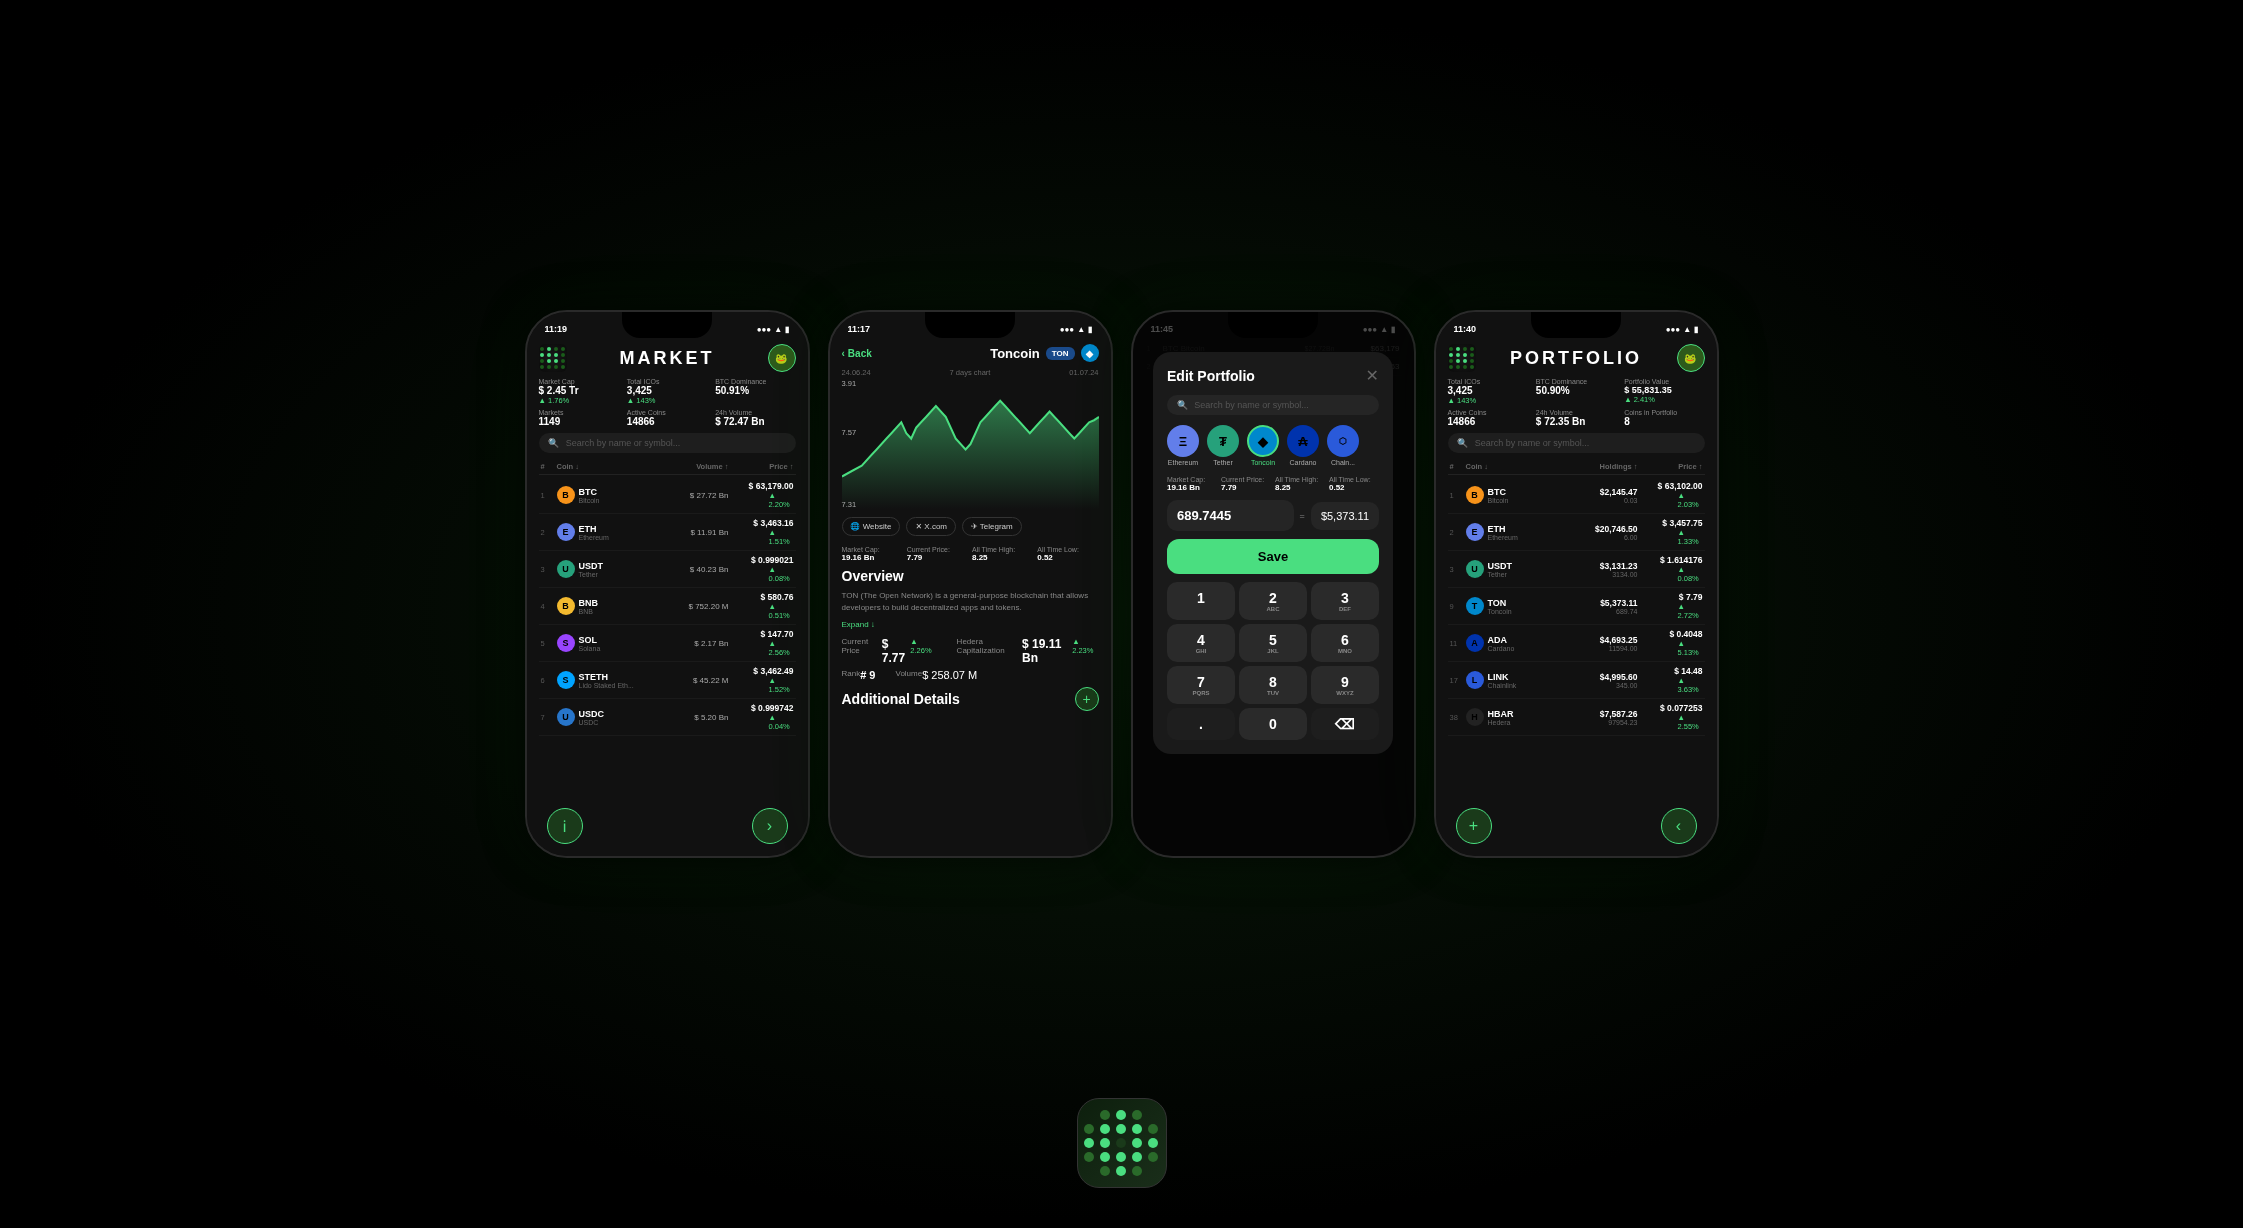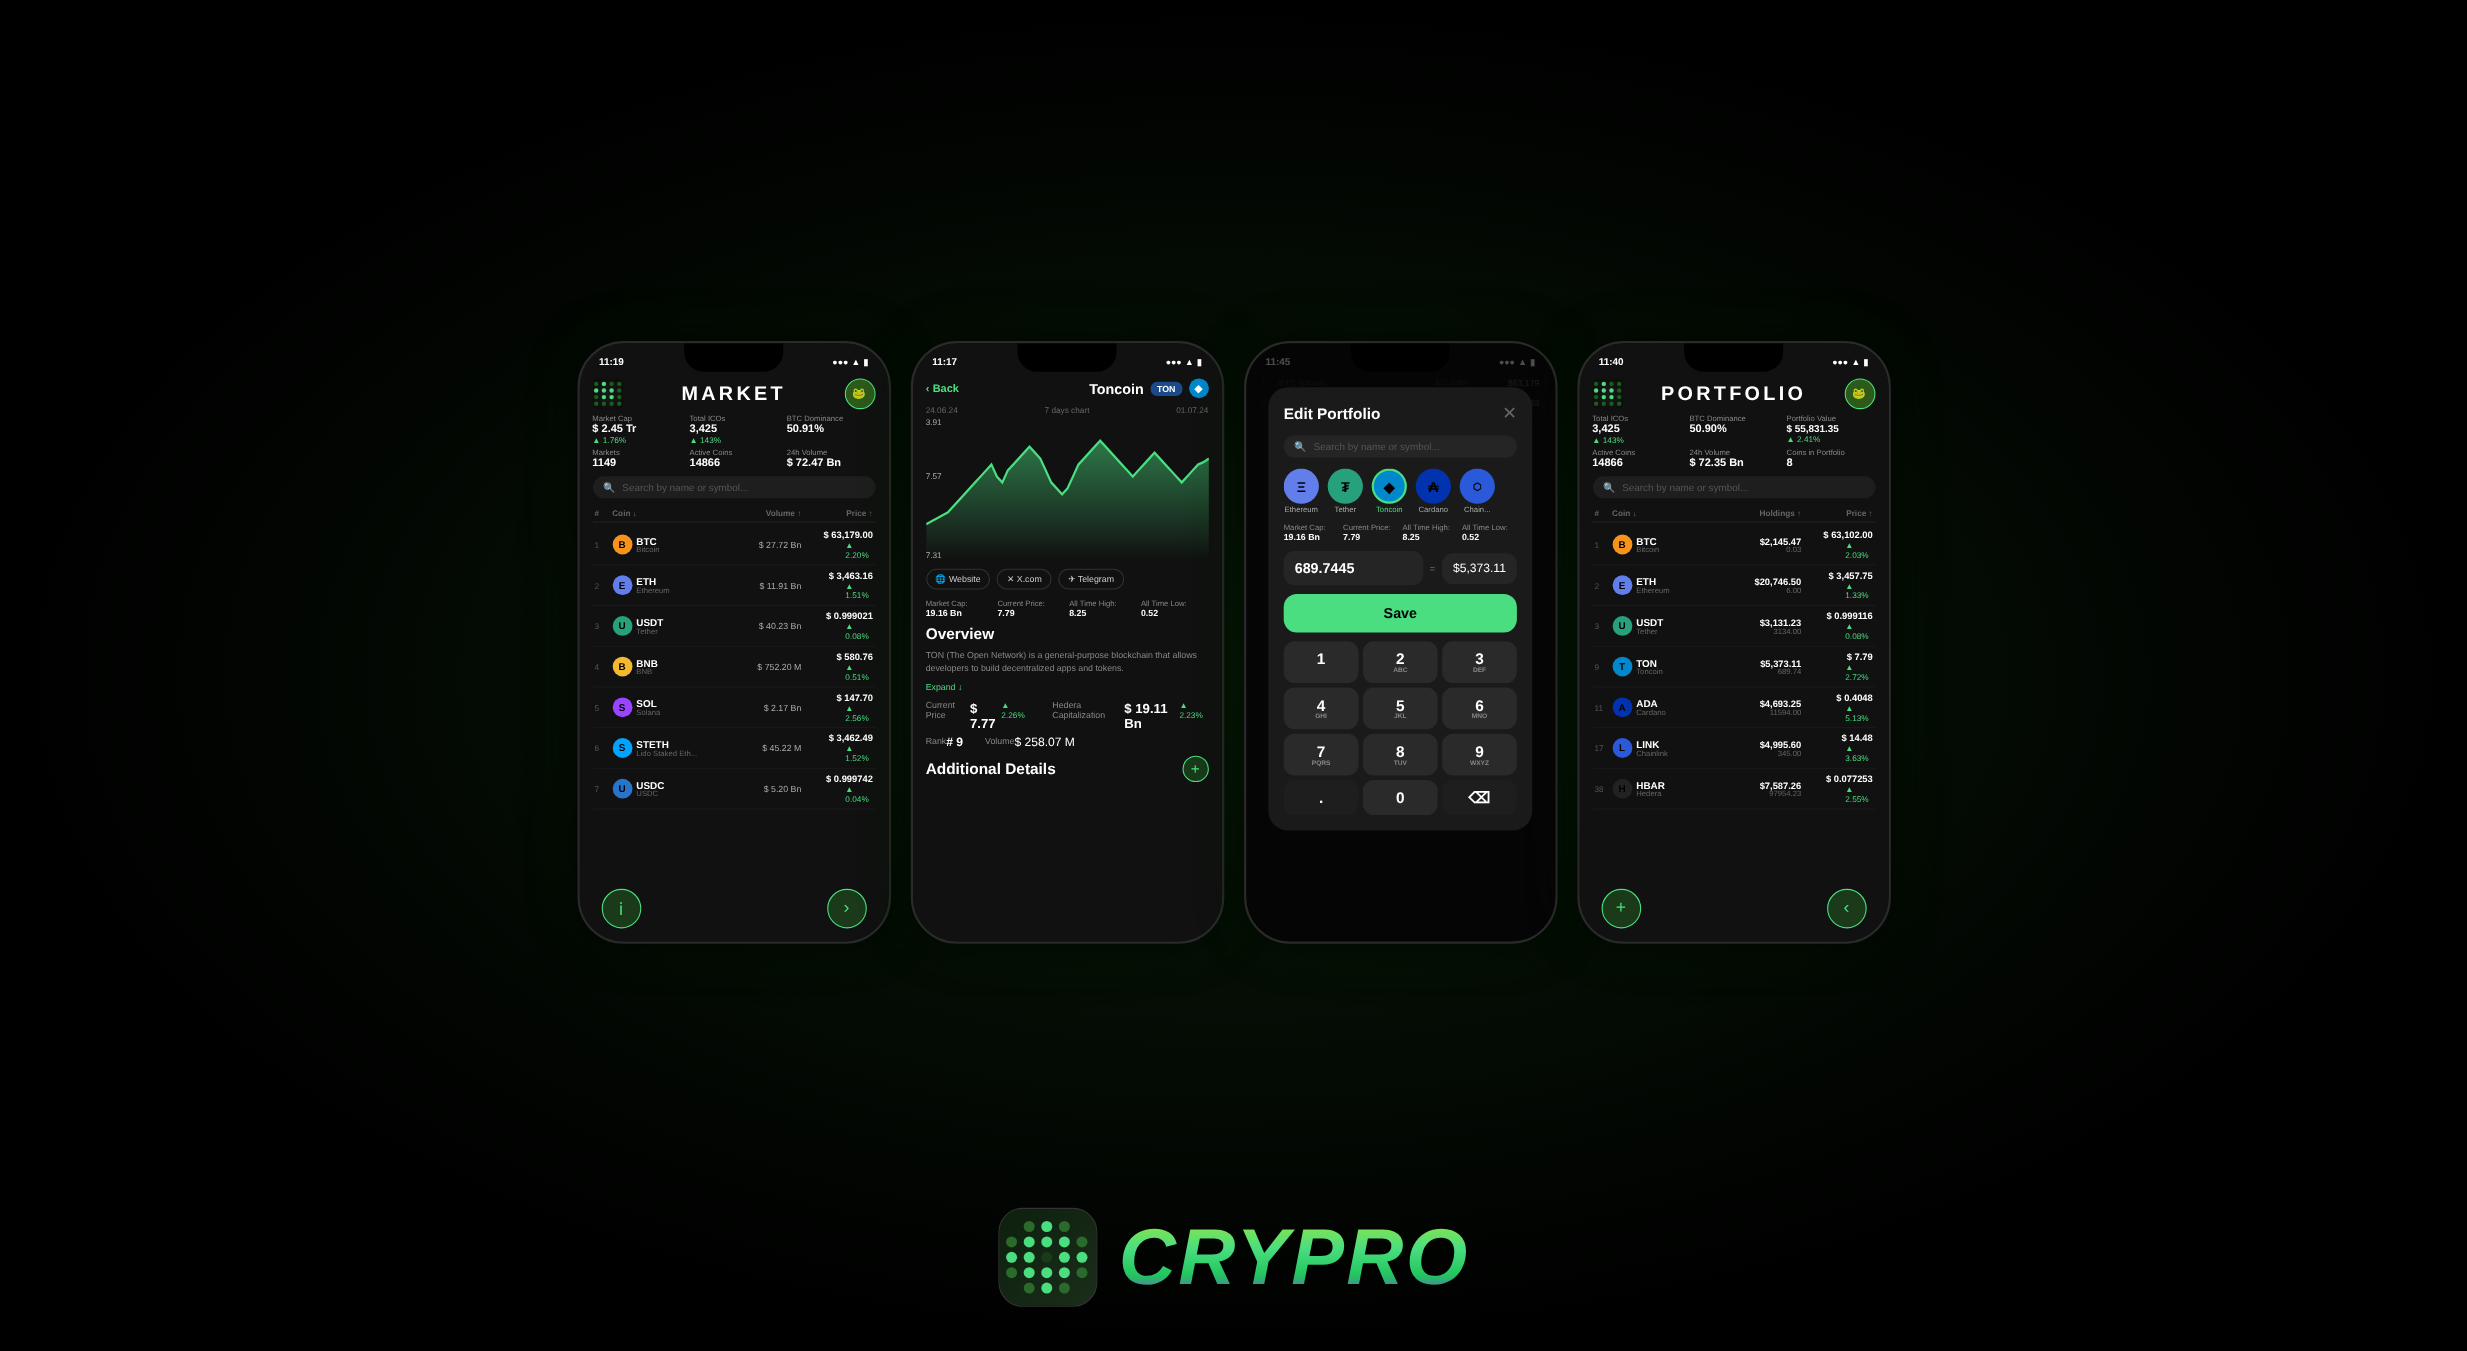--- a/index.html
+++ b/index.html
@@ -1054,21 +1054,21 @@
       <div class="coin-name-col">
         <span class="coin-sym">USDT</span>
         <span class="coin-name">Tether</span>
       </div>
     </div>
     <div class="coin-price-col">
       <span class="coin-price">$3,131.23</span>
       <span class="coin-name">3134.00</span>
     </div>
     <div class="coin-price-col">
-      <span class="coin-price">$ 0.999116</span>
+      <span class="coin-price">$ 1.614176</span>
       <span class="coin-pct pct-green">▲ 0.08%</span>
     </div>
   </div>
               <div class="coin-row">
     <span class="coin-num">9</span>
     <div class="coin-info">
       <div class="coin-icon" style="background:#0088cc;">T</div>
       <div class="coin-name-col">
         <span class="coin-sym">TON</span>
         <span class="coin-name">Toncoin</span>
@@ -1171,15 +1171,14 @@
           <div class="d g"></div>
           <div class="d g"></div>
           <div class="d dg"></div>
         <div class="d x"></div>
           <div class="d dg"></div>
           <div class="d g"></div>
           <div class="d dg"></div>
           <div class="d x"></div>
       </div>
     </div>
-    <div class="crypro-text">CRYPRO</div>
   </div>
 </div>
 
 </body></html>

